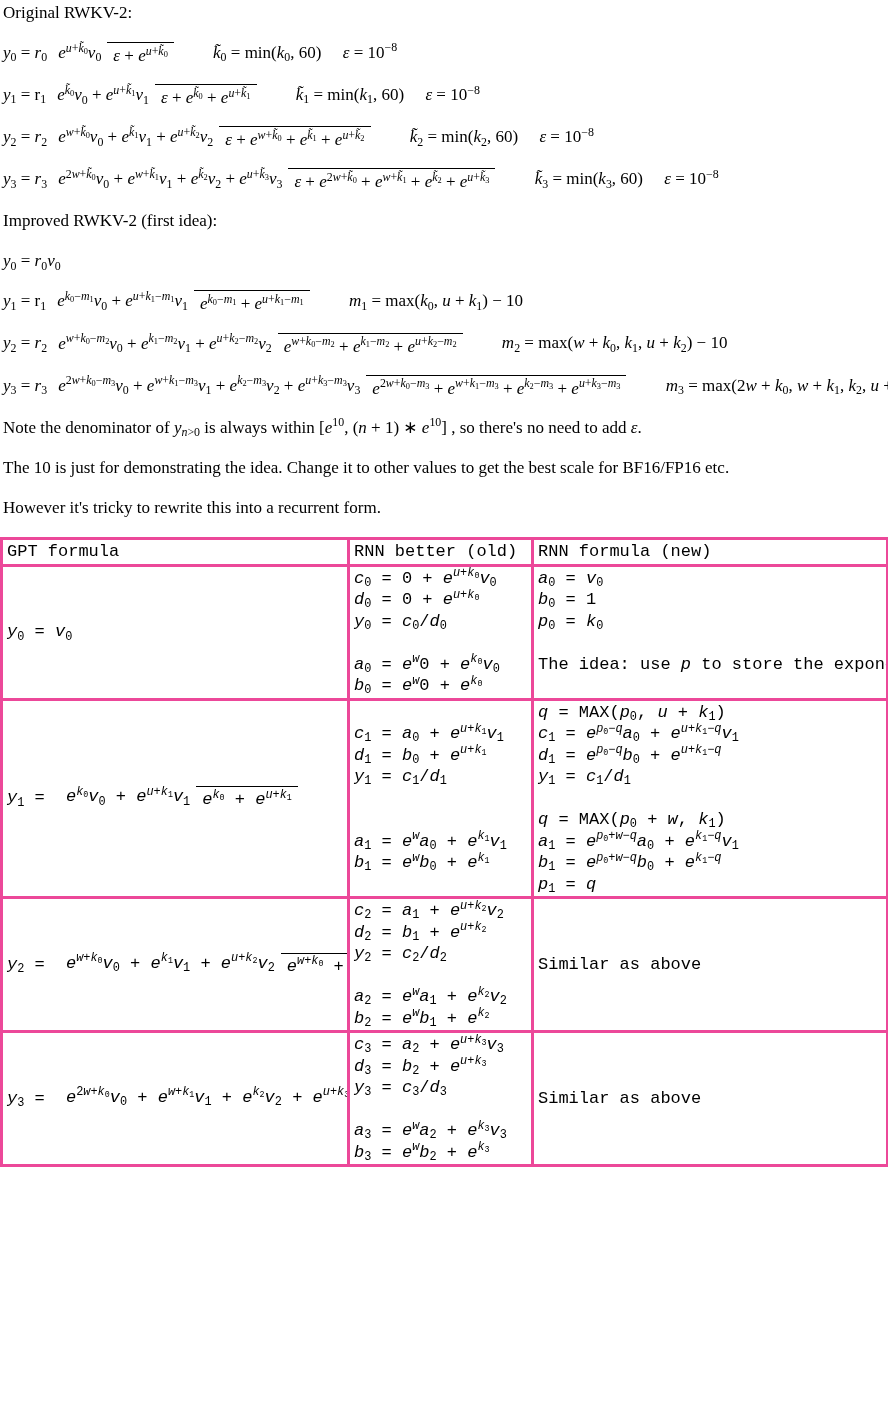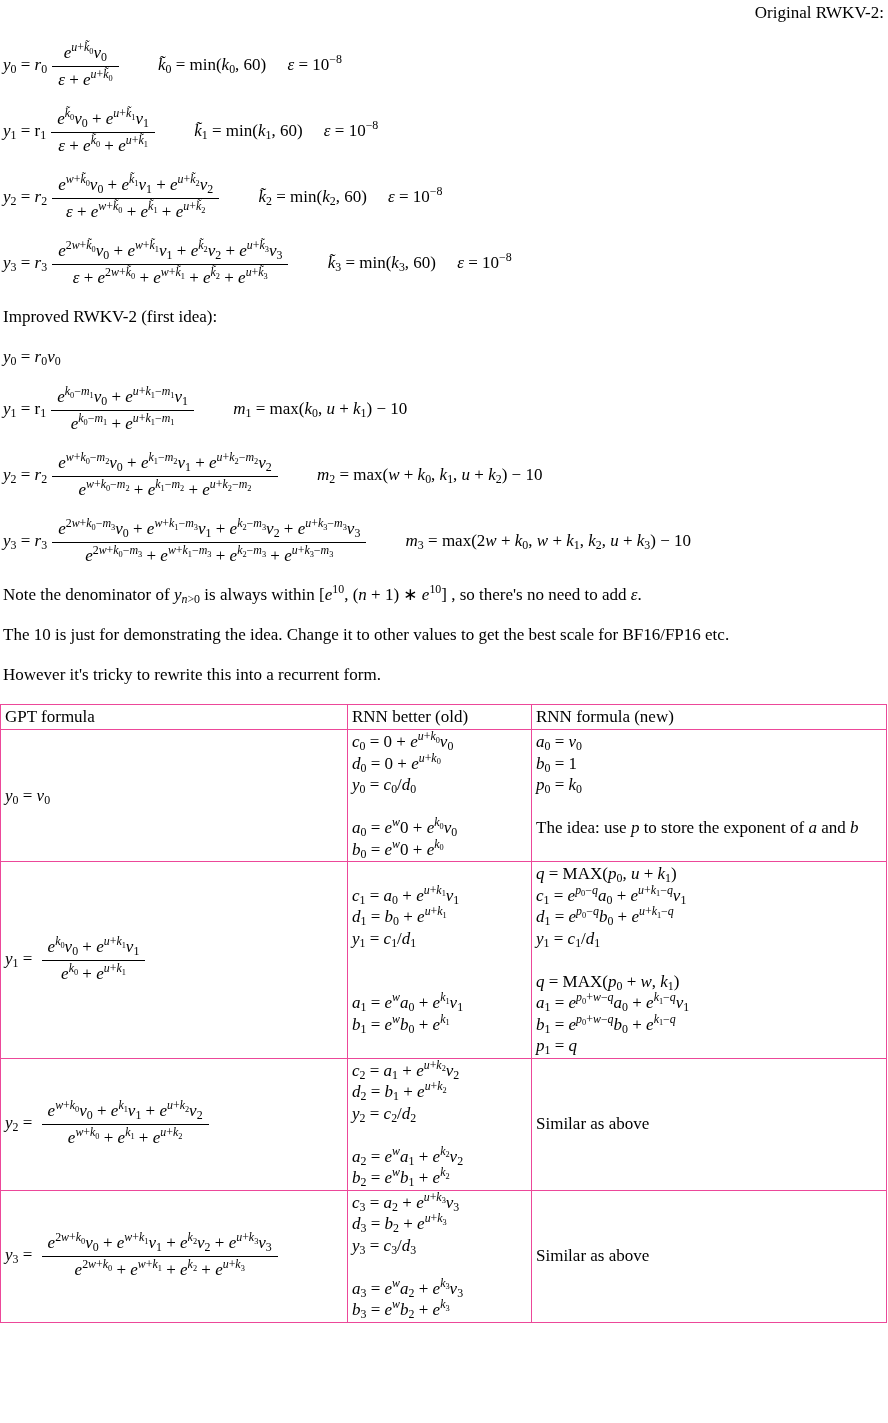--- a/index.html
+++ b/index.html
@@ -5,35 +5,35 @@
   html, body { margin:0; padding:0; }
   body {
     width:888px; height:1423px; overflow:hidden;
     background:#ffffff; color:#000000;
     font-family:"Liberation Serif","DejaVu Serif",serif;
     font-size:17px; line-height:22px;
   }
   .page { width:888px; }
   .doc-body { padding:2px 4px 0 3px; }
   .heading { margin:16px 0 14px; }
-  .heading.first { margin-top:0;text-align:right; }
+  .heading.first { margin-top:0; }
   .formula-row { margin:18px 0; white-space:nowrap; }
   .note { margin:18px 0;font-family:Liberation Serif, serif; }
   i { font-style:italic; }
   sup { font-size:70%; vertical-align:baseline; position:relative; top:-0.55em; line-height:0; }
   sub { font-size:70%; vertical-align:baseline; position:relative; top:0.28em; line-height:0; }
-  .frac { display:inline-flex; flex-direction:column; vertical-align:middle; text-align:center; margin:0 5px; line-height:21px; }
+  .frac { display:inline-flex; flex-direction:row; vertical-align:middle; text-align:center; margin:0 5px; line-height:21px; }
   .frac .num { padding:0 6px 3px; }
   .frac .den { border-top:1.3px solid #000; padding:2px 6px 0; }
   .qgap { display:inline-block; width:30px; }
   .hgap { display:inline-block; width:17px; }
   table.cmp { border-collapse:collapse; table-layout:fixed; width:886px; margin-top:18px; }
   table.cmp th, table.cmp td {
-    border:1px solid #ec4899; padding:1px 4px; vertical-align:top;
-    text-align:left; font-weight:normal; overflow:hidden;
+    border:3px solid #ec4899; padding:1px 4px; vertical-align:top;
+    text-align:left; font-weight:normal; overflow:hidden;font-family:Liberation Mono, monospace;
   }
   table.cmp td.vmid { vertical-align:middle;margin-left:20px; }
   .cell-line { line-height:21.5px; min-height:21.5px; white-space:nowrap; }
 </style>
 </head>
 <body>
 
 <div class="page">
   <div class="doc-body">
     <p class="heading first">Original RWKV-2:</p>

